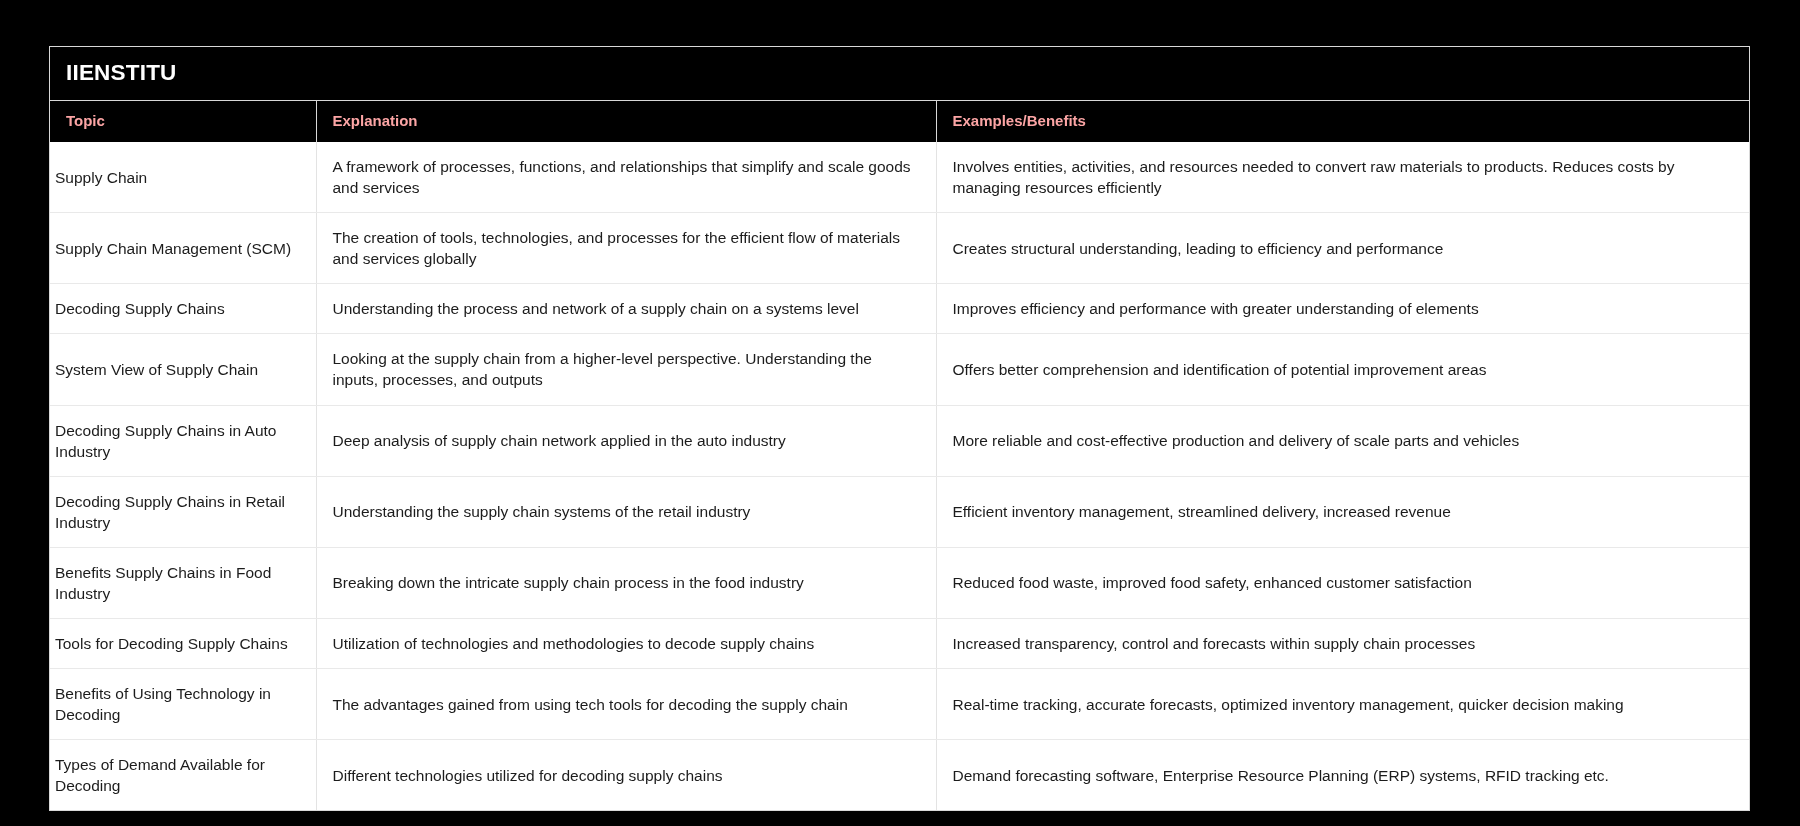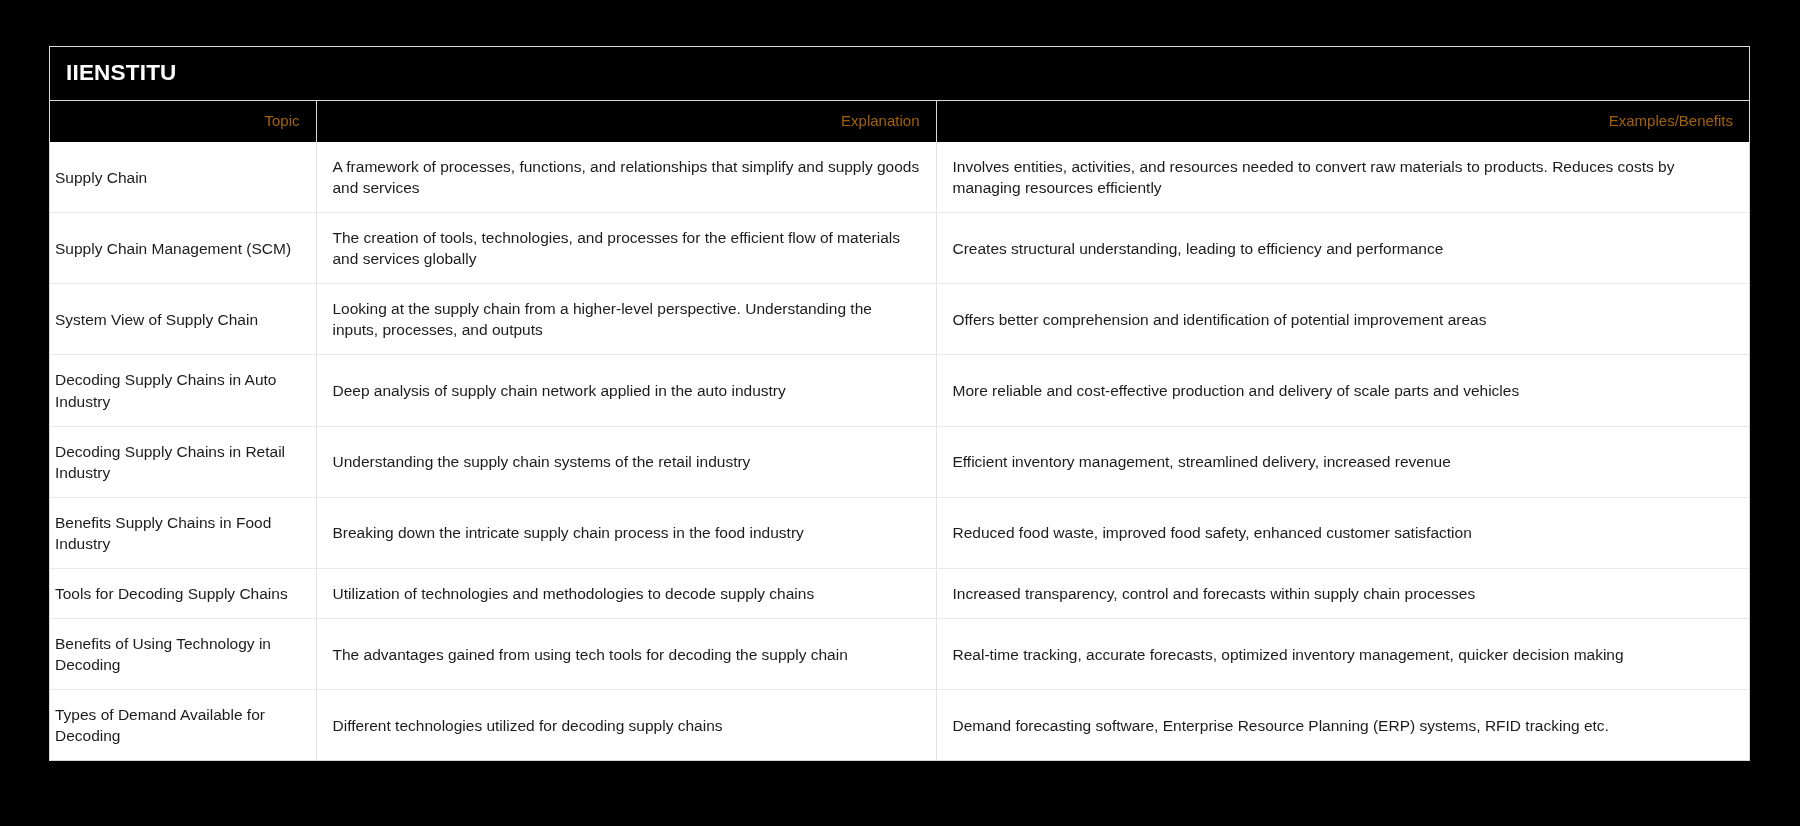--- a/index.html
+++ b/index.html
@@ -47,24 +47,24 @@
 
   
   table.data-table {
     width: 100%;
     border-collapse: collapse;
     table-layout: fixed;
   }
 
   thead th {
     background: #000000;
-    color: #a16207;
+    color: #fca5a5;
     font-size: 15px;
-    font-weight: normal;
-    text-align: right;
+    font-weight: bold;
+    text-align: left;
     padding: 11px 16px 12px 16px;
     border-right: 1px solid #d8d8d8;
     vertical-align: middle;
     line-height: 1.2;
   }
   thead th:last-child { border-right: none; }
 
   tbody td {
     background: #ffffff;
     color: #1c1c1c;
@@ -105,27 +105,32 @@
       <thead>
         <tr>
           <th>Topic</th>
           <th>Explanation</th>
           <th>Examples/Benefits</th>
         </tr>
       </thead>
       <tbody id="table-body">
           <tr>
             <td class="cell-topic">Supply Chain</td>
-            <td class="cell-explanation">A framework of processes, functions, and relationships that simplify and supply goods and services</td>
+            <td class="cell-explanation">A framework of processes, functions, and relationships that simplify and scale goods and services</td>
             <td class="cell-examples">Involves entities, activities, and resources needed to convert raw materials to products. Reduces costs by managing resources efficiently</td>
           </tr>
           <tr>
             <td class="cell-topic">Supply Chain Management (SCM)</td>
             <td class="cell-explanation">The creation of tools, technologies, and processes for the efficient flow of materials and services globally</td>
             <td class="cell-examples">Creates structural understanding, leading to efficiency and performance</td>
+          </tr>
+          <tr>
+            <td class="cell-topic">Decoding Supply Chains</td>
+            <td class="cell-explanation">Understanding the process and network of a supply chain on a systems level</td>
+            <td class="cell-examples">Improves efficiency and performance with greater understanding of elements</td>
           </tr>
           <tr>
             <td class="cell-topic">System View of Supply Chain</td>
             <td class="cell-explanation">Looking at the supply chain from a higher-level perspective. Understanding the inputs, processes, and outputs</td>
             <td class="cell-examples">Offers better comprehension and identification of potential improvement areas</td>
           </tr>
           <tr>
             <td class="cell-topic">Decoding Supply Chains in Auto Industry</td>
             <td class="cell-explanation">Deep analysis of supply chain network applied in the auto industry</td>
             <td class="cell-examples">More reliable and cost-effective production and delivery of scale parts and vehicles</td>

